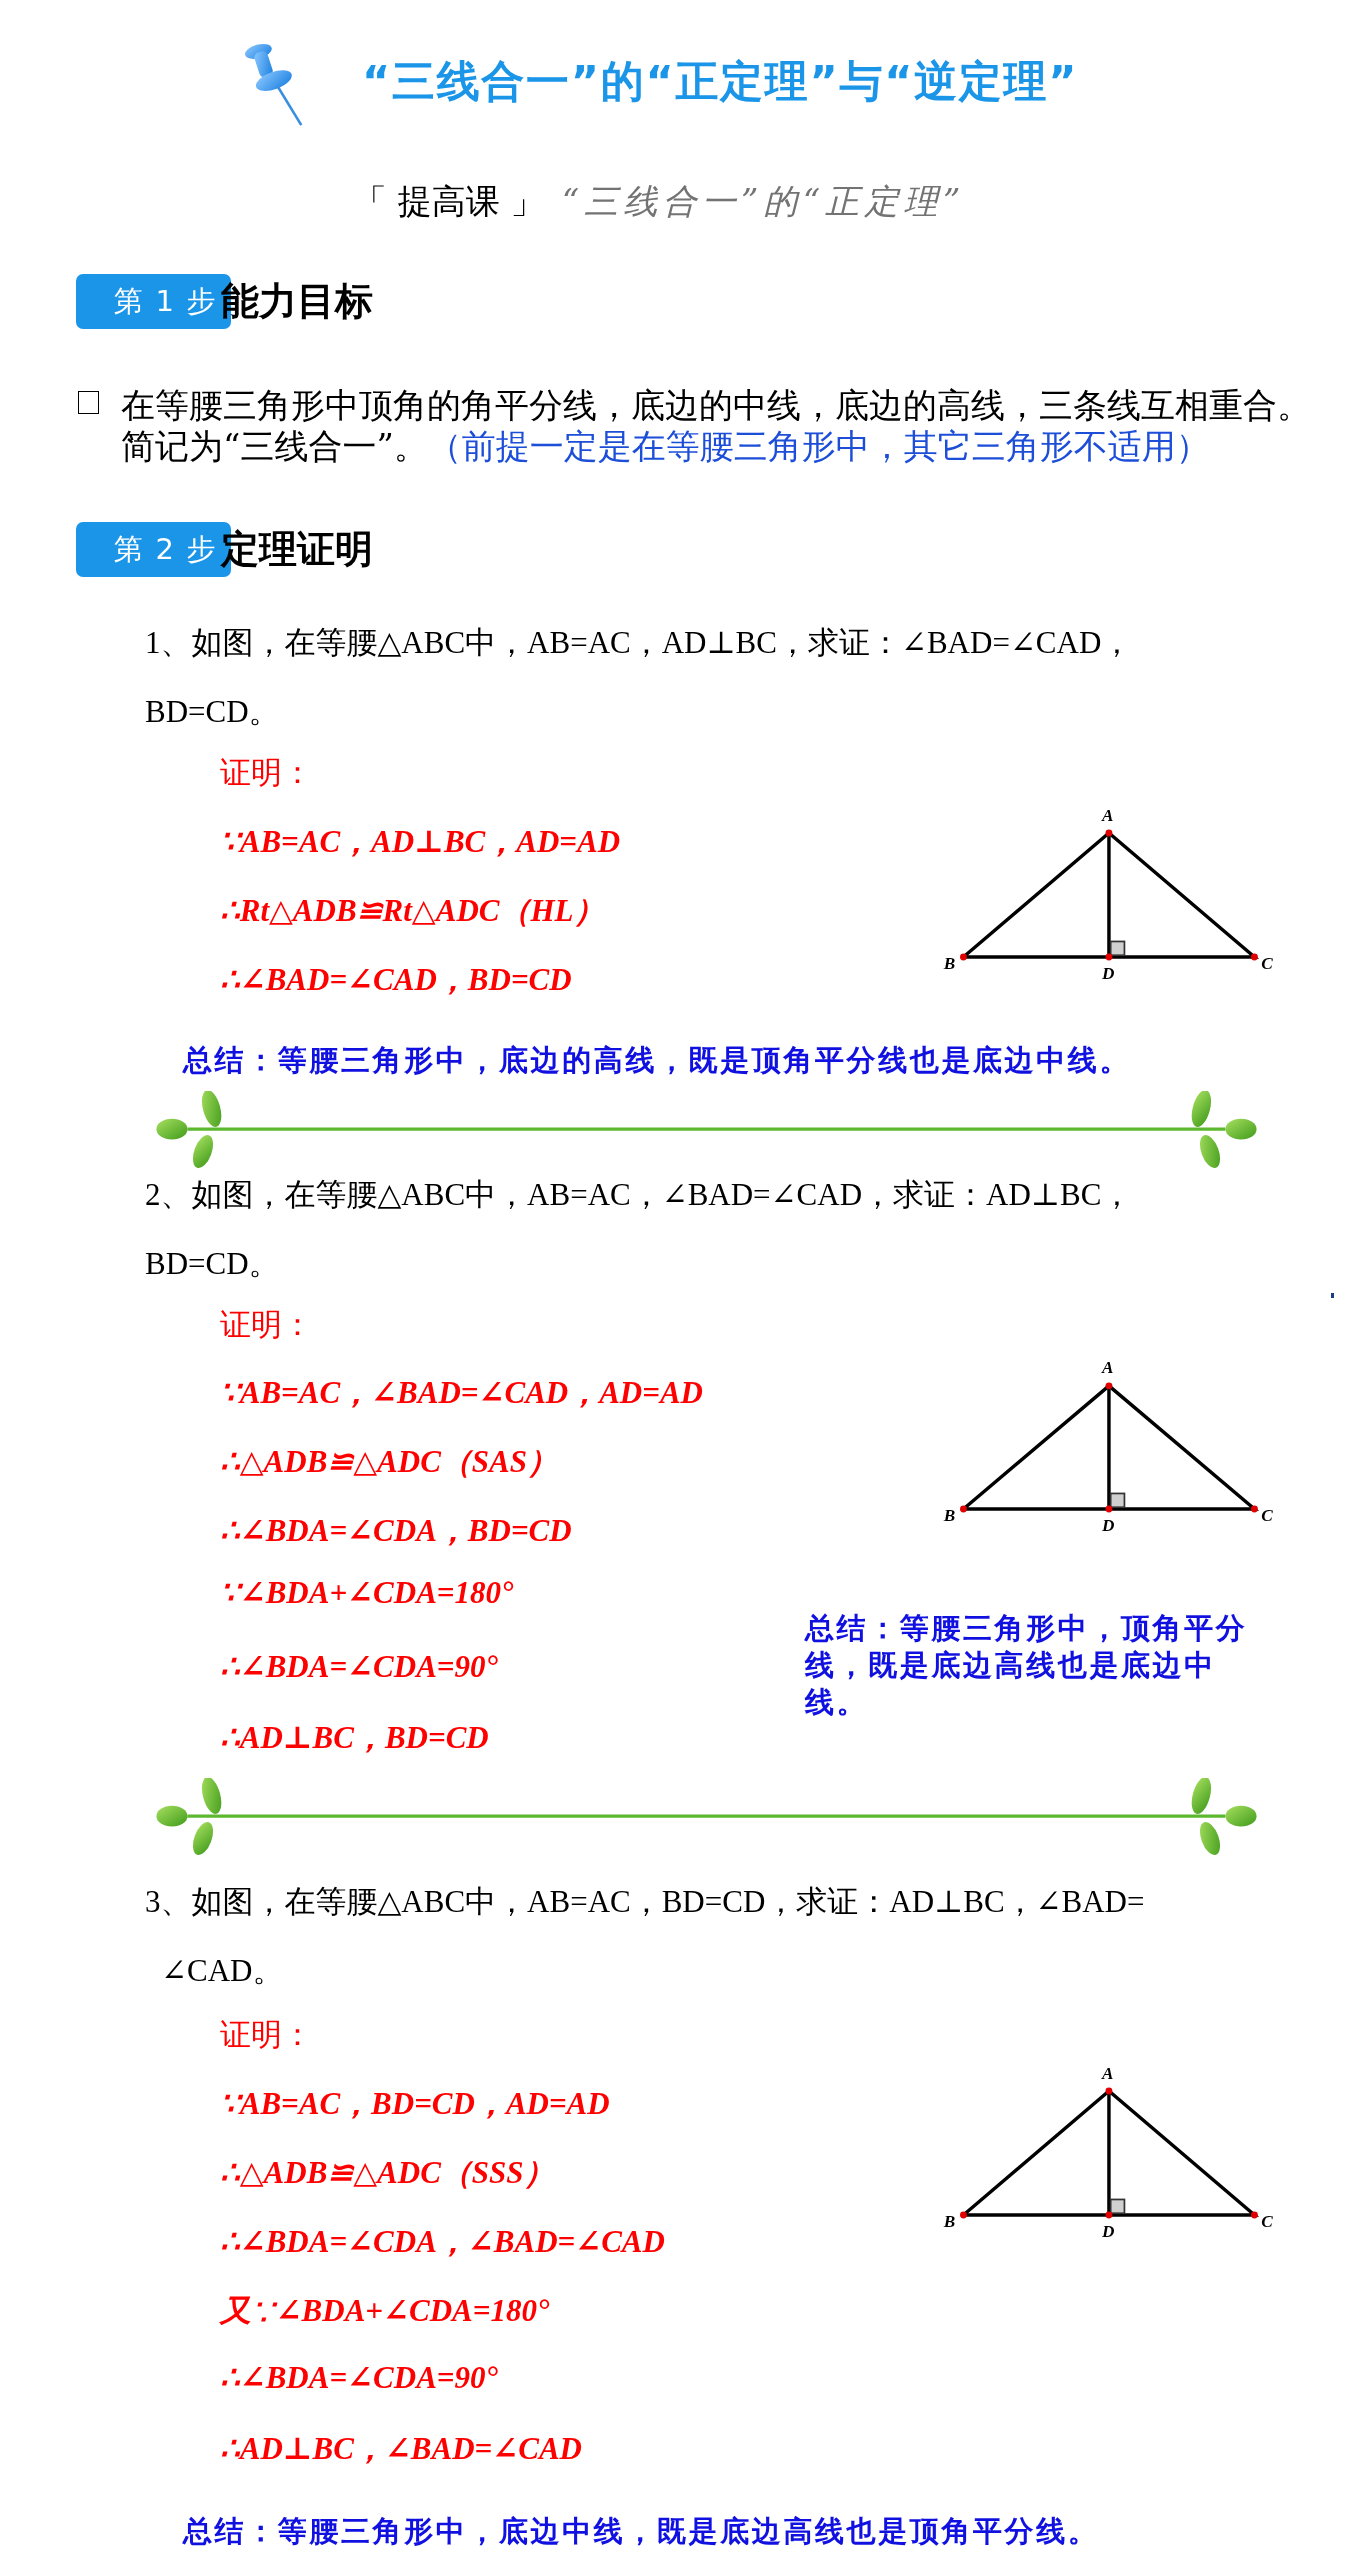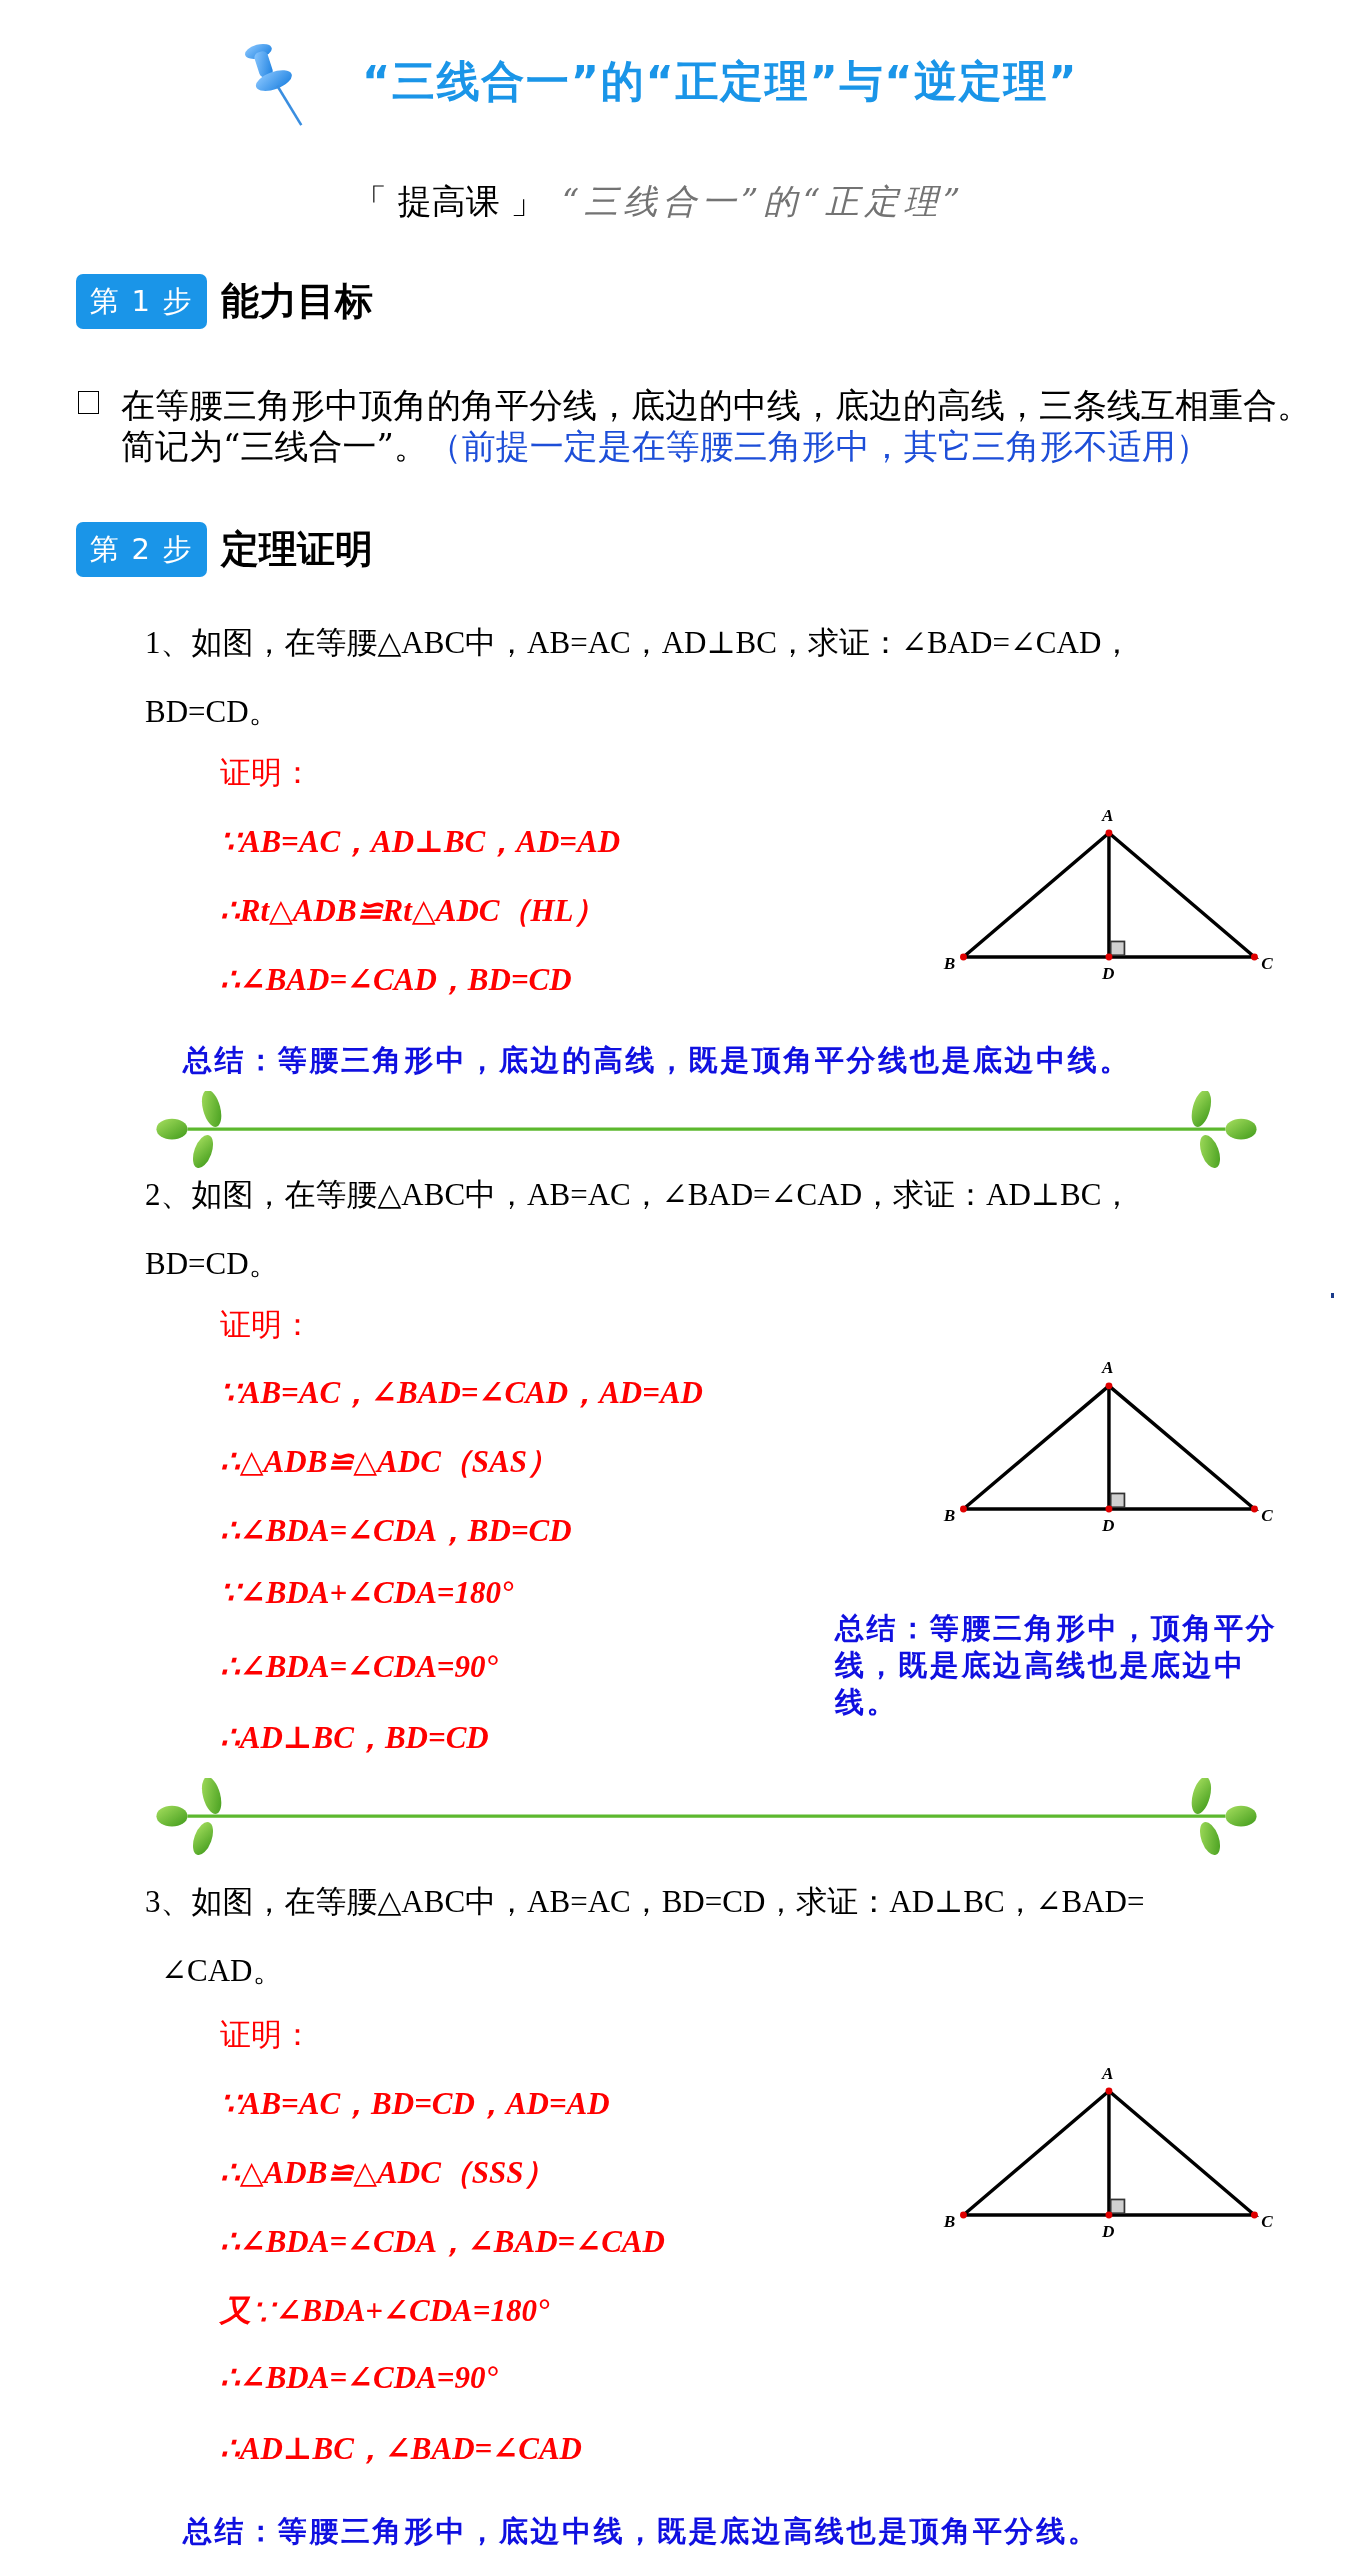--- a/index.html
+++ b/index.html
@@ -8,32 +8,32 @@
   .abs { position: absolute; white-space: nowrap; }
   .title { left: 362px; top: 53px; font-family: "DejaVu Sans", "Liberation Sans", sans-serif;
            font-weight: bold; font-size: 43px; color: #1a95e8; letter-spacing: 1.7px; }
   .pin { left: 243px; top: 41px; width: 72px; height: 86px; }
   .subtitle { left: 353px; top: 179px; font-size: 34px; }
   .sub-lesson { font-family: "DejaVu Sans", "Liberation Sans", sans-serif; color: #000; }
   .sub-topic { font-family: "DejaVu Serif", serif; font-style: italic; color: #737373; margin-left: 17px; letter-spacing: 5.2px; }
   .step { height: 57px; }
   .badge { position: absolute; left: 76px; width: 131px; height: 55px; border-radius: 7px;
            background: #1a95e8; color: #fff; font-family: "DejaVu Sans", "Liberation Sans", sans-serif;
-           font-size: 29px; line-height: 55px; text-align: center; letter-spacing: 1.7px; }
+           font-size: 29px; line-height: 55px; text-align: center; letter-spacing: 1.7px; padding-left: 24px; }
   .step-title { position: absolute; left: 221px; font-family: "DejaVu Sans", "Liberation Sans", sans-serif;
                 font-weight: bold; font-size: 38px; line-height: 55px; }
   .checkbox { left: 78px; top: 391px; width: 19px; height: 21px; border: 1.7px solid #000; }
   .goal { font-size: 34px; line-height: 40px; }
   .red { color: #1d4ed8; }
   .prob { font-size: 31px; left: 145px; font-family: "Liberation Serif", "DejaVu Serif", serif; }
   .proof { font-size: 31px; left: 220px; color: #ff0000; font-family: "Liberation Serif", "DejaVu Serif", serif;
            font-style: italic; font-weight: bold; }
   .proof-label { font-size: 31px; left: 220px; color: #ff0000; font-family: Liberation Serif, serif; }
   .summary { font-size: 29px; color: #1010e0; font-family: "DejaVu Serif", serif; font-weight: bold; letter-spacing: 2.6px; }
-  .summary-box { left: 835px; top: 1610px; width: 448px; white-space: normal; line-height: 37px; }
+  .summary-box { left: 805px; top: 1610px; width: 448px; white-space: normal; line-height: 37px; }
   .divider { left: 153px; width: 1107px; height: 78px; }
   .tri { left: 940px; width: 362px; height: 198px; }
   .stray { left: 1331px; top: 1293px; width: 2.6px; height: 5.2px; background: #1a3a8a; }
 </style>
 </head>
 <body>
 
 <svg class="abs pin" viewBox="0 0 84 100">
   <defs>
     <linearGradient id="pg" x1="0" y1="0" x2="1" y2="1">

